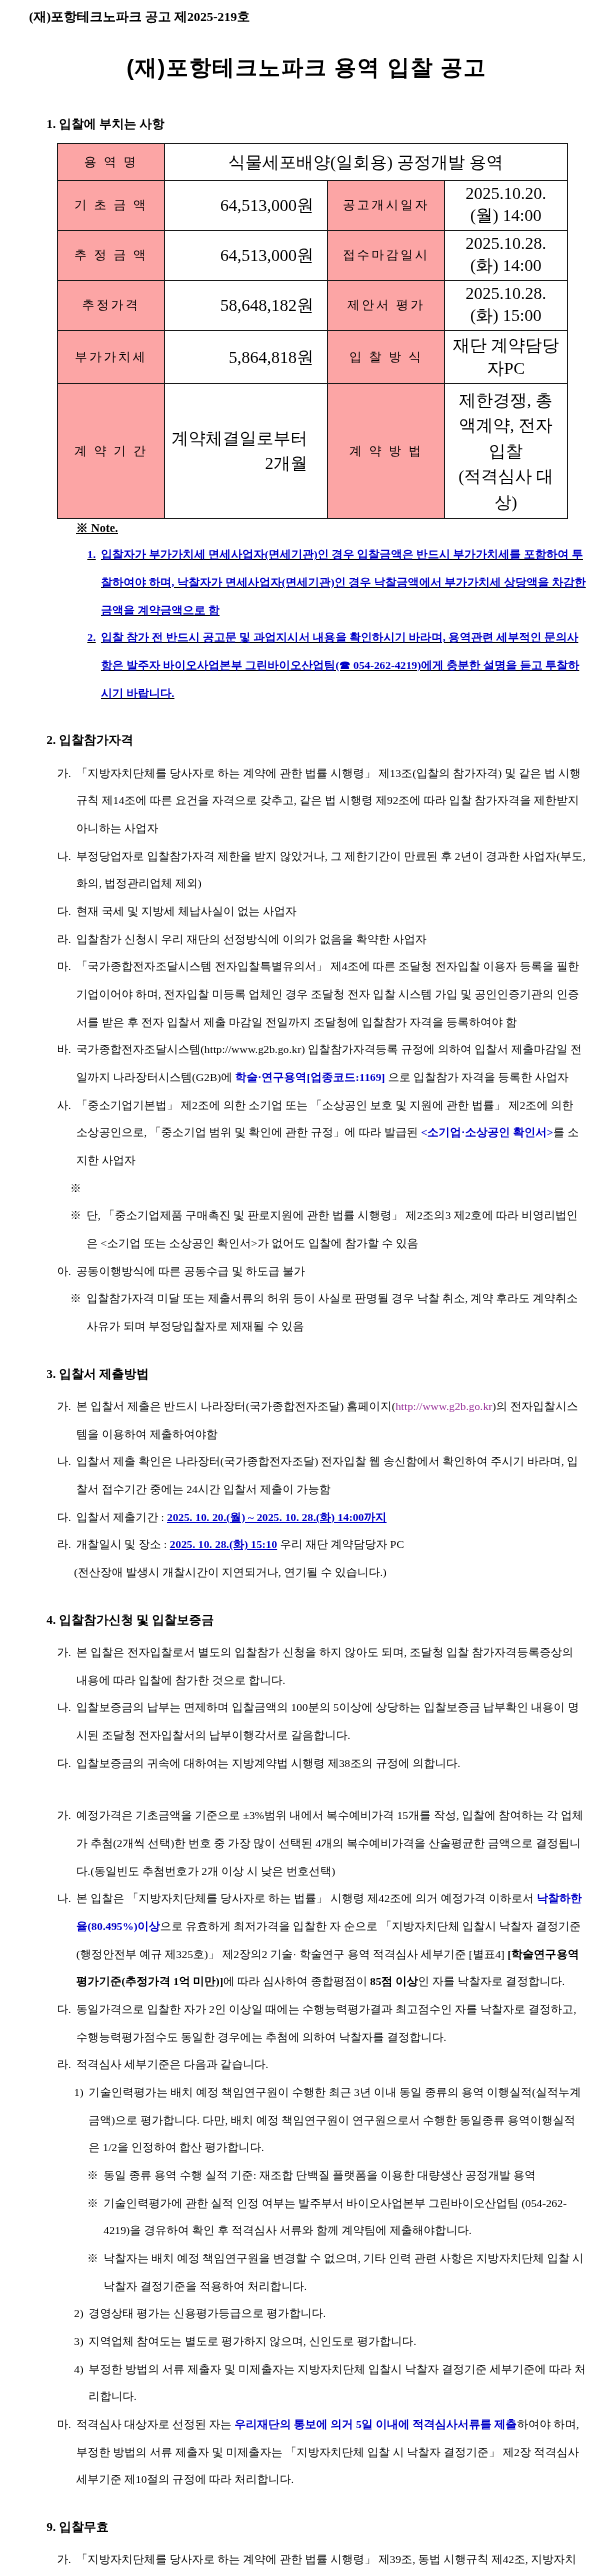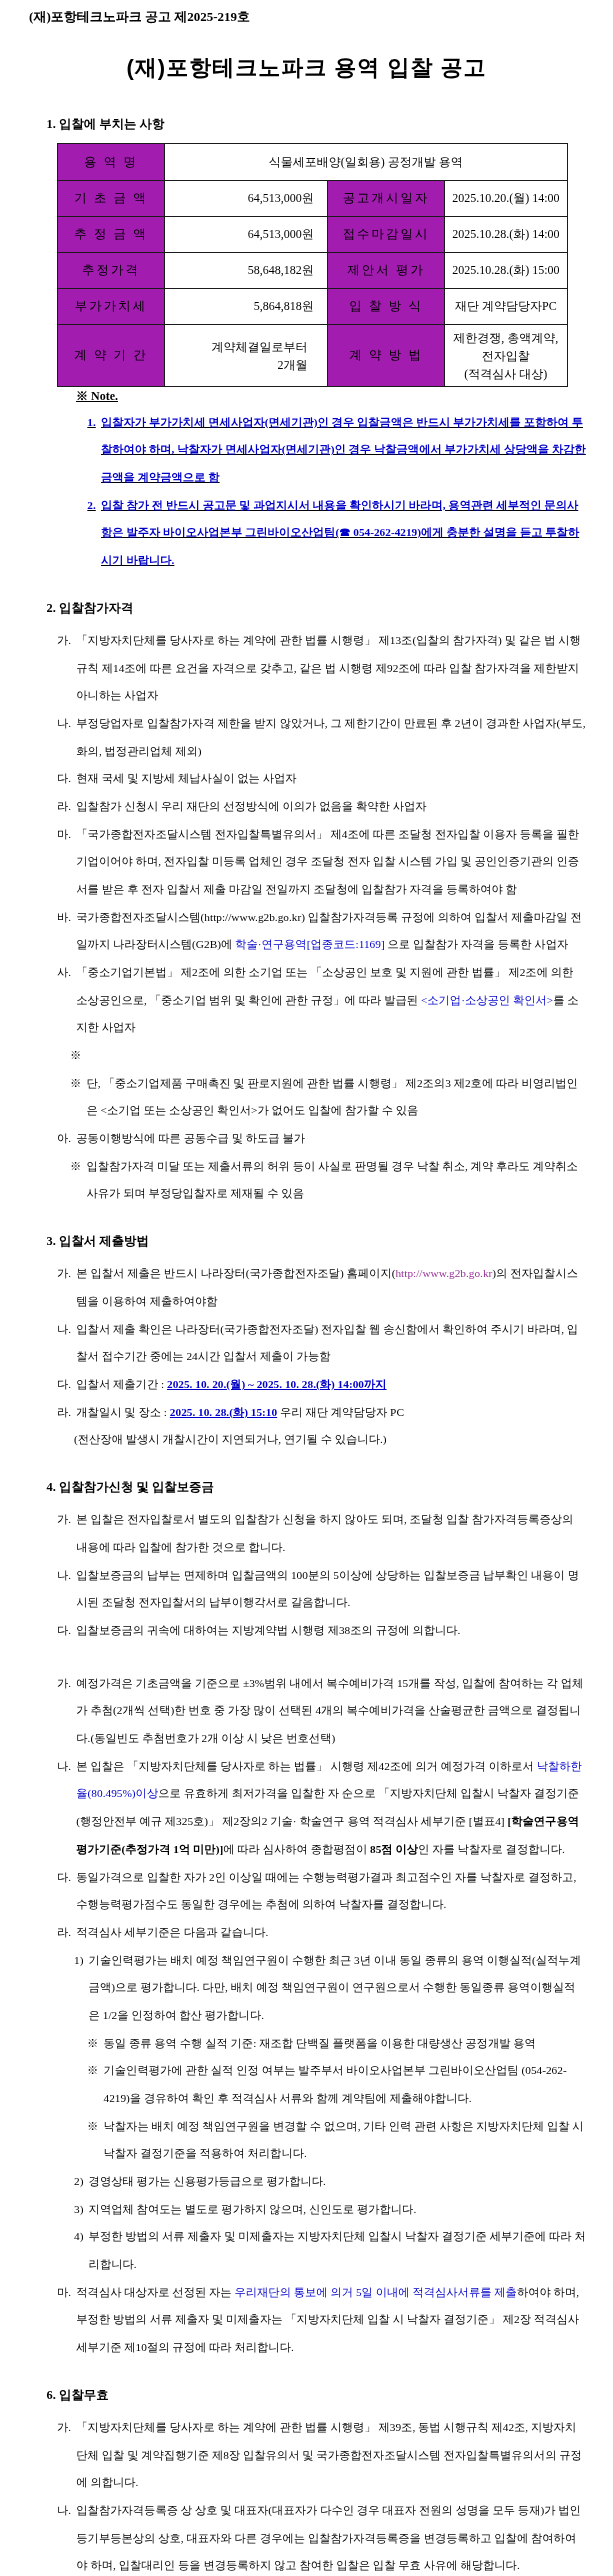--- a/index.html
+++ b/index.html
@@ -22,30 +22,30 @@
   }
   .item{display:flex; font-size:11.3px; line-height:2.45; }
   .item .mk{white-space:nowrap; padding-right:5.2px;}
   .item .tx{flex:1;}
   .lv1{padding-left:30px;}
   .lv1c{padding-left:47px;}
   .lv2{padding-left:43px;}
   .lv3{padding-left:47px;}
   .lv4{padding-left:60px;}
   .blue{color:#0000c8; font-weight:600;}
-  .bb{color:#0000c8; font-weight:400;}
+  .bb{color:#0000c8; font-weight:700;}
   .bu{color:#0000c8; font-weight:700; text-decoration:underline;}
   .b{font-weight:700;}
   .purple{color:#993399;}
   
   .tbl-wrap{padding-left:30px; padding-right:18.5px; margin-top:5.2px;}
   table.info{border-collapse:collapse; width:100%; border:1.5px solid #000;}
   table.info td{border:0.5px solid #1a1a1a; padding:3.1px 6.2px; height:29px;}
-  td.lab{background:#a21caf; text-align:center; font-size:12.4px; letter-spacing:2.1px;}
-  td.val{font-size:12px;}
+  td.lab{background:#fca5a5; text-align:center; font-size:12.4px; letter-spacing:2.1px;}
+  td.val{font-size:17px;}
   td.val.num{text-align:right; padding-right:13.4px;}
   td.val.ctr{text-align:center;}
   .two-line div{line-height:1.5;}
   .tl-right{text-align:right; padding-right:13.4px;}
   
   .note{margin-top:1px; padding-left:49px;text-decoration:underline;}
   .note-head{font-size:12px; font-weight:600; margin-bottom:4.1px;}
   .note .item{padding-left:11.3px;}
 </style>
 </head>
@@ -257,21 +257,21 @@
         <span class="mk">4)</span>
         <span class="tx">부정한 방법의 서류 제출자 및 미제출자는 지방자치단체 입찰시 낙찰자 결정기준 세부기준에 따라 처리합니다.</span>
       </div>
     <div class="item lv1">
         <span class="mk">마.</span>
       <span class="tx"><span>적격심사 대상자로 선정된 자는 </span><span class="bb">우리재단의 통보에 의거 5일 이내에 적격심사서류를 제출</span><span>하여야 하며, 부정한 방법의 서류 제출자 및 미제출자는 「지방자치단체 입찰 시 낙찰자 결정기준」 제2장 적격심사 세부기준 제10절의 규정에 따라 처리합니다.</span></span>
     </div>
   </div>
 
   <div class="sec">
-    <div class="sec-heading">6. 입찰무효</div>
+    <div class="sec-heading">9. 입찰무효</div>
     <div class="item lv1">
         <span class="mk">가.</span>
         <span class="tx">「지방자치단체를 당사자로 하는 계약에 관한 법률 시행령」 제39조, 동법 시행규칙 제42조, 지방자치단체 입찰 및 계약집행기준 제8장 입찰유의서 및 국가종합전자조달시스템 전자입찰특별유의서의 규정에 의합니다.</span>
       </div>
     <div class="item lv1">
         <span class="mk">나.</span>
         <span class="tx">입찰참가자격등록증 상 상호 및 대표자(대표자가 다수인 경우 대표자 전원의 성명을 모두 등재)가 법인등기부등본상의 상호, 대표자와 다른 경우에는 입찰참가자격등록증을 변경등록하고 입찰에 참여하여야 하며, 입찰대리인 등을 변경등록하지 않고 참여한 입찰은 입찰 무효 사유에 해당합니다.</span>
       </div>
 
   </div>

